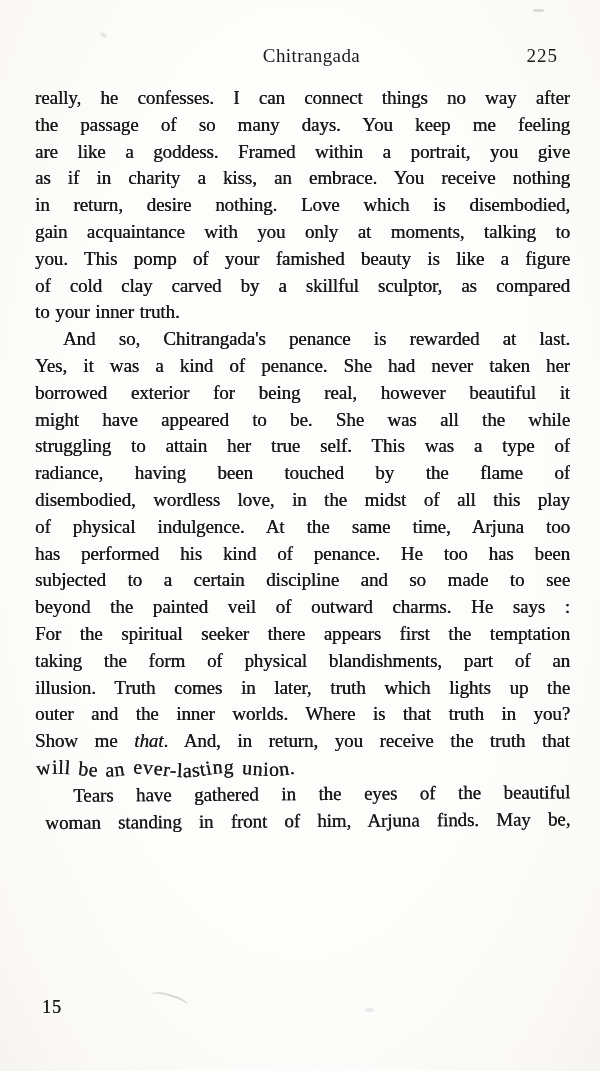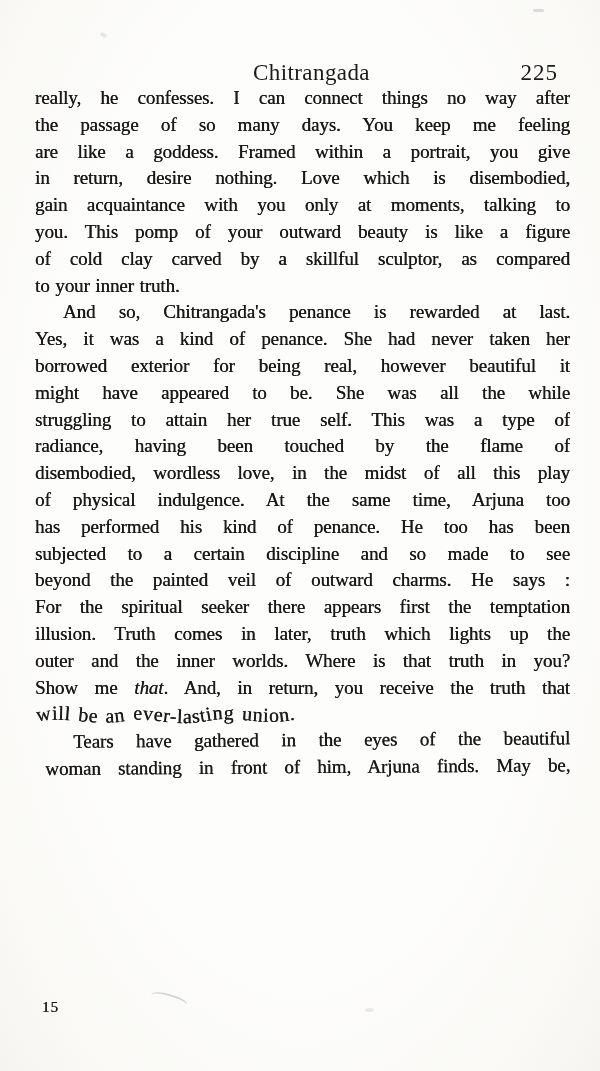--- a/index.html
+++ b/index.html
@@ -7,21 +7,21 @@
   .page {
     position: relative;
     width: 600px; height: 1071px;
     background: radial-gradient(ellipse at 50% 45%, #fdfdfc 55%, #faf9f6 85%, #f5f4f0 100%);
     overflow: hidden;
     font-family: "Liberation Serif", "DejaVu Serif", serif;
     color: #1a1a1a;
   }
   .running-head {
     position: absolute; top: 44px; left: 35px; right: 30px; height: 24px;
-    font-size: 23px; line-height: 24px; margin-top: 17px;
+    font-size: 19px; line-height: 24px;
   }
   .running-title {
     position: absolute; left: 0; right: 0; text-align: center; padding-left: 18px;
     letter-spacing: 0.4px;
   }
   .running-folio { position: absolute; right: 12px; letter-spacing: 1px; }
   .body-block {
     position: absolute; left: 35px; top: 85px; width: 535px;
     font-size: 19px; letter-spacing: -0.1px; word-spacing: 1px;
     text-shadow: 0.3px 0 0 currentColor;
@@ -37,21 +37,21 @@
   .para-3 { margin-left: 10px; width: 525px; transform: rotate(-0.4deg); transform-origin: 0 0; }
   .wavy-wrap { padding-top: 1px; }
   .wavy-wrap svg { display: block; }
   .wavy-text {
     font-family: "Liberation Serif", "DejaVu Serif", serif;
     font-size: 20px; letter-spacing: 0.6px; word-spacing: 2px;
     fill: #1c1c1c;
   }
   .page-folio {
     position: absolute; left: 42px; top: 997px;
-    font-size: 15px; line-height: 20px; letter-spacing: 1px;
+    font-size: 18px; line-height: 20px; letter-spacing: 1px;
     text-shadow: 0.3px 0 0 currentColor;
   }
   
   .smudge { position: absolute; pointer-events: none; }
   .smudge-1 { left: 150px; top: 994px; width: 38px; height: 10px;
     border-top: 2px solid rgba(130,125,115,0.30); border-radius: 60%;
     transform: rotate(16deg); }
   .smudge-2 { left: 533px; top: 9px; width: 11px; height: 3px;
     background: rgba(145,145,145,0.30); border-radius: 2px; }
   .smudge-3 { left: 100px; top: 33px; width: 7px; height: 4px;
@@ -68,40 +68,42 @@
     <div class="running-title">Chitrangada</div>
     <div class="running-folio">225</div>
   </div>
 
   <div class="body-block">
 
     <div class="para-1">
       <div class="ln">really, he confesses. I can connect things no way after</div>
       <div class="ln">the passage of so many days. You keep me feeling</div>
       <div class="ln">are like a goddess. Framed within a portrait, you give</div>
+      <div class="ln">as if in charity a kiss, an embrace. You receive nothing</div>
       <div class="ln">in return, desire nothing. Love which is disembodied,</div>
       <div class="ln">gain acquaintance with you only at moments, talking to</div>
-      <div class="ln">you. This pomp of your outward beauty is like a figure</div>
+      <div class="ln">you. This pomp of your famished beauty is like a figure</div>
       <div class="ln">of cold clay carved by a skillful sculptor, as compared</div>
       <div class="ln end">to your inner truth.</div>
     </div>
 
     <div class="para-2">
       <div class="ln ind">And so, Chitrangada's penance is rewarded at last.</div>
       <div class="ln">Yes, it was a kind of penance. She had never taken her</div>
       <div class="ln">borrowed exterior for being real, however beautiful it</div>
       <div class="ln">might have appeared to be. She was all the while</div>
       <div class="ln">struggling to attain her true self. This was a type of</div>
       <div class="ln">radiance, having been touched by the flame of</div>
       <div class="ln">disembodied, wordless love, in the midst of all this play</div>
       <div class="ln">of physical indulgence. At the same time, Arjuna too</div>
       <div class="ln">has performed his kind of penance. He too has been</div>
       <div class="ln">subjected to a certain discipline and so made to see</div>
       <div class="ln">beyond the painted veil of outward charms. He says :</div>
       <div class="ln">For the spiritual seeker there appears first the temptation</div>
+      <div class="ln">taking the form of physical blandishments, part of an</div>
       <div class="ln">illusion. Truth comes in later, truth which lights up the</div>
       <div class="ln">outer and the inner worlds. Where is that truth in you?</div>
       <div class="ln"><span>Show me </span><span class="italic">that</span><span>. And, in return, you receive the truth that</span></div>
       <div class="ln end wavy-wrap">
         <svg width="320" height="27" viewBox="0 0 320 27">
           <path id="wavepath" d="M2,20 C 30,13 55,25 90,19 C 115,14 140,26 172,19 C 200,13 230,25 262,17 C 282,12 302,19 320,14" fill="none"></path>
           <text class="wavy-text"><textPath href="#wavepath">will be an ever-lasting union.</textPath></text>
         </svg>
       </div>
     </div>

